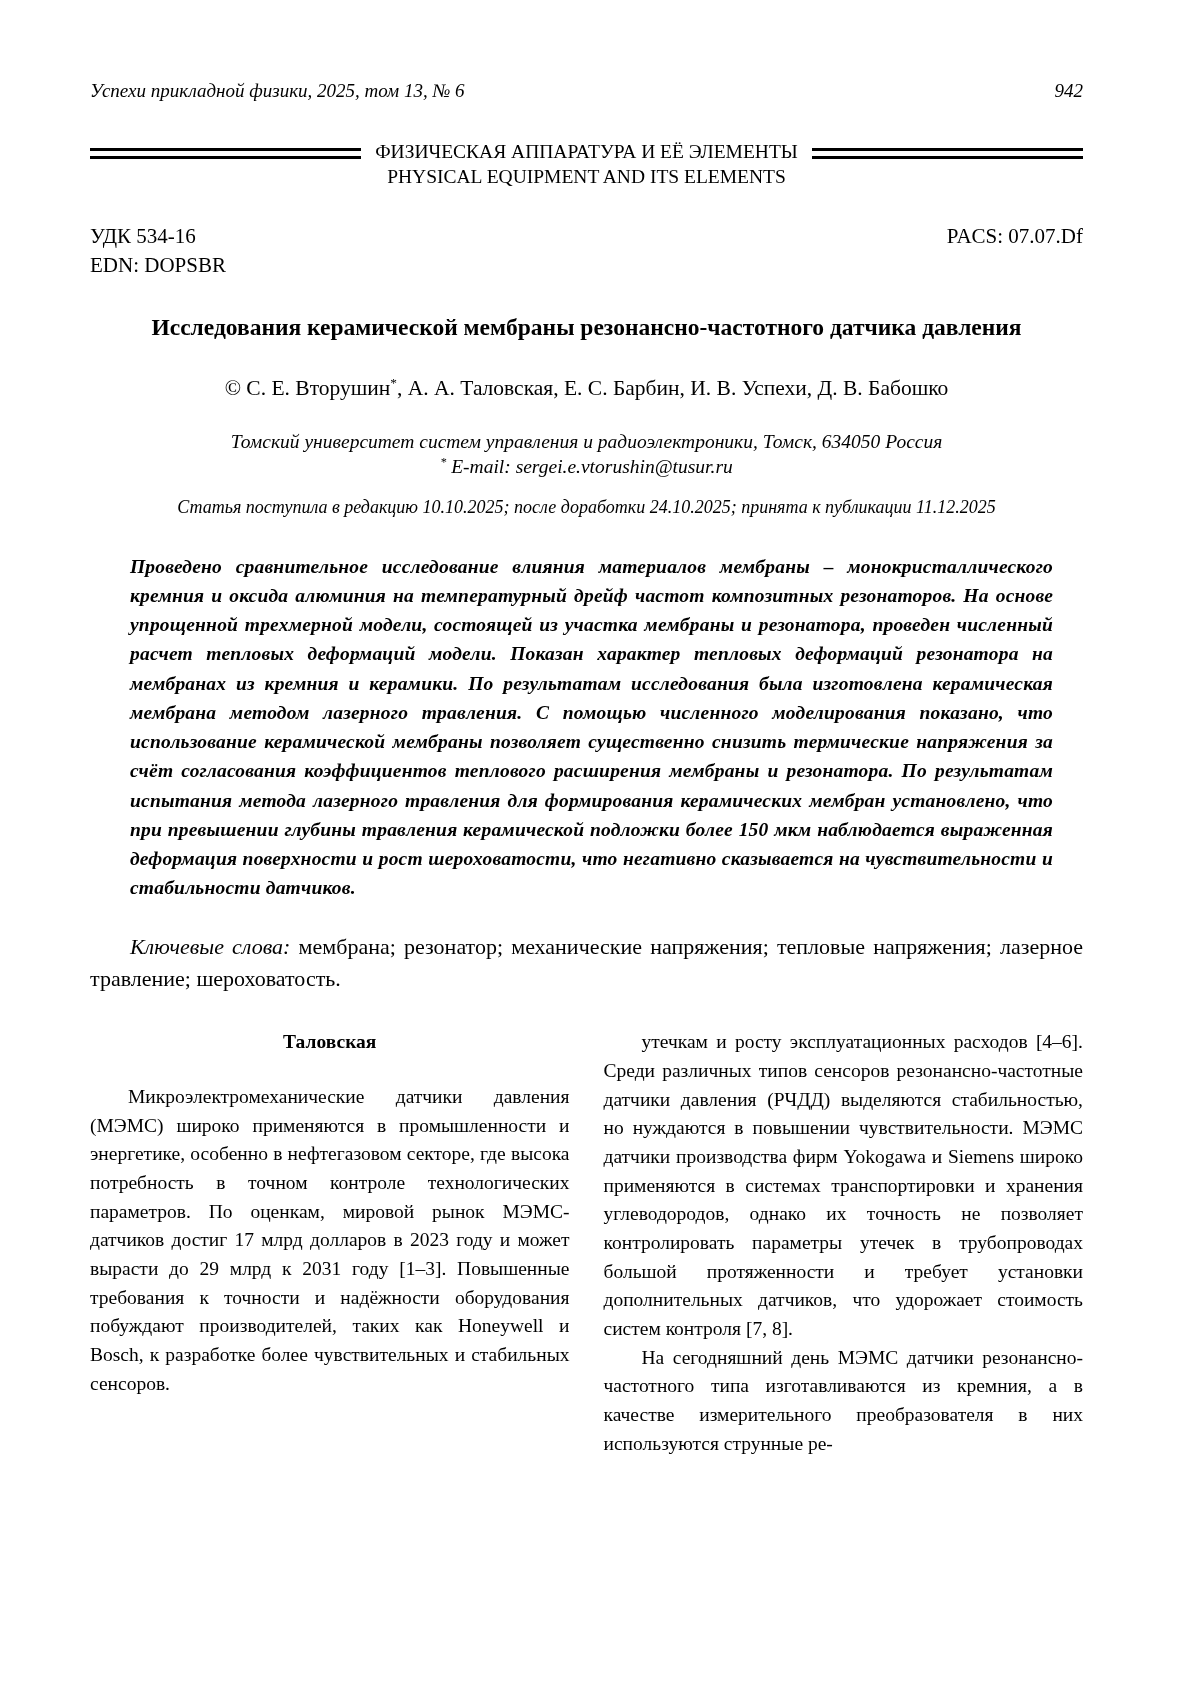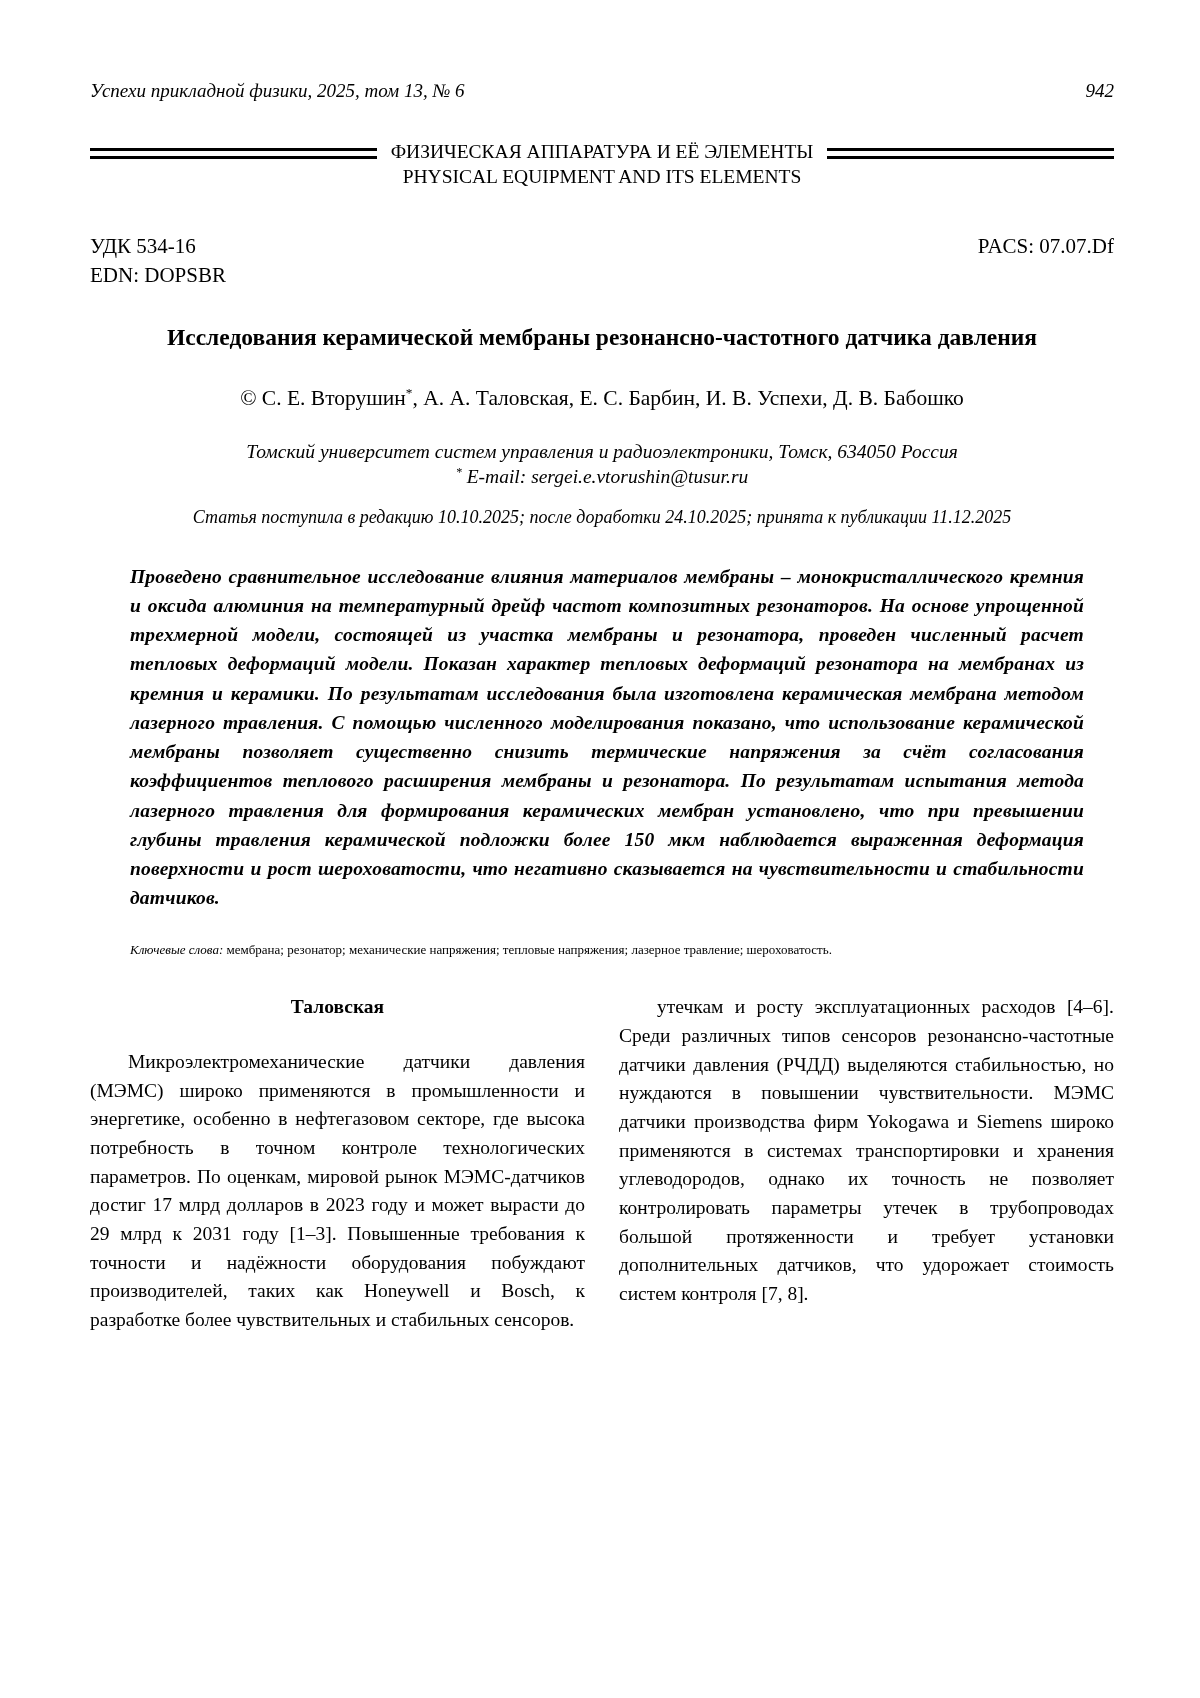--- a/index.html
+++ b/index.html
@@ -4,21 +4,21 @@
 <style>
   * { margin: 0; padding: 0; box-sizing: border-box; }
   html, body { background: #ffffff; }
   body {
     width: 1200px;
     height: 1698px;
     overflow: hidden;
     color: #000;
     font-family: "Liberation Serif", "DejaVu Serif", serif;
   }
-  .page { padding: 80px 86px 40px 90px; }
+  .page { padding: 80px 117px 40px 90px; }
 
   .running-head {
     display: flex;
     justify-content: space-between;
     font-style: italic;
     font-size: 19px;
   }
 
   .banner {
     display: flex;
@@ -37,21 +37,21 @@
     font-size: 19.5px;
     line-height: 1.28;
     padding: 0 14px;
     white-space: nowrap;
   }
 
   .meta-row {
     display: flex;
     justify-content: space-between;
     font-size: 21px;
-    margin-top: 44px;
+    margin-top: 34px;
   }
   .edn-line { font-size: 21px; margin-top: 4px; }
 
   .article-title {
     text-align: center;
     font-weight: bold;
     font-size: 23.5px;
     line-height: 1.35;
     margin-top: 34px;
     padding: 0 30px;
@@ -86,21 +86,21 @@
     font-weight: bold;
     font-style: italic;
     font-size: 19.5px;
     line-height: 1.5;
     text-align: justify;
     margin: 32px 30px 0 40px;
     letter-spacing: 0.2px;
   }
 
   .keywords {
-    font-size: 13px;
+    font-size: 22px;
     line-height: 1.45;
     text-align: justify;
     text-indent: 40px;
     margin-top: 28px;
   }
   .keywords .kw-label { font-style: italic; }
 
   .doi-line {
     font-size: 19.5px;
     text-indent: 40px;
@@ -173,16 +173,17 @@
   <p class="keywords"><span class="kw-label">Ключевые слова:</span><span> мембрана; резонатор; механические напряжения; тепловые напряжения; лазерное травление; шероховатость.</span></p>
 
 
   <div class="columns">
     <div class="col">
       <div class="intro-heading">Таловская</div>
       <p>Микроэлектромеханические датчики давления (МЭМС) широко применяются в промышленности и энергетике, особенно в нефтегазовом секторе, где высока потребность в точном контроле технологических параметров. По оценкам, мировой рынок МЭМС-датчиков достиг 17 млрд долларов в 2023 году и может вырасти до 29 млрд к 2031 году [1–3]. Повышенные требования к точности и надёжности оборудования побуждают производителей, таких как Honeywell и Bosch, к разработке более чувствительных и стабильных сенсоров.</p>
     </div>
     <div class="col">
       <p>утечкам и росту эксплуатационных расходов [4–6]. Среди различных типов сенсоров резонансно-частотные датчики давления (РЧДД) выделяются стабильностью, но нуждаются в повышении чувствительности. МЭМС датчики производства фирм Yokogawa и Siemens широко применяются в системах транспортировки и хранения углеводородов, однако их точность не позволяет контролировать параметры утечек в трубопроводах большой протяженности и требует установки дополнительных датчиков, что удорожает стоимость систем контроля [7, 8].</p>
+      <p>На сегодняшний день МЭМС датчики резонансно-частотного типа изготавливаются из кремния, а в качестве измерительного преобразователя в них используются струнные ре-</p>
     </div>
   </div>
 
 </div>
 
 </body></html>

